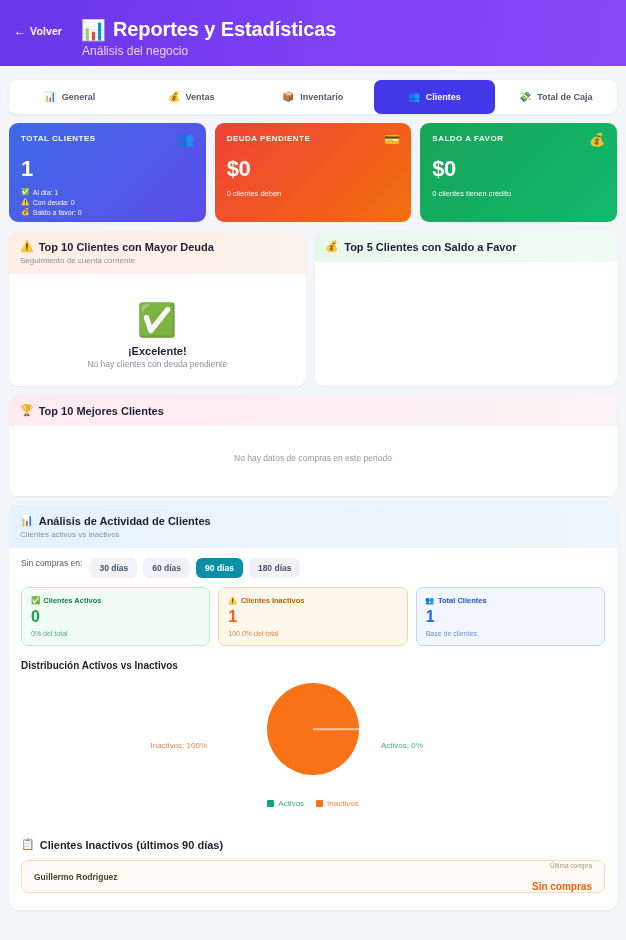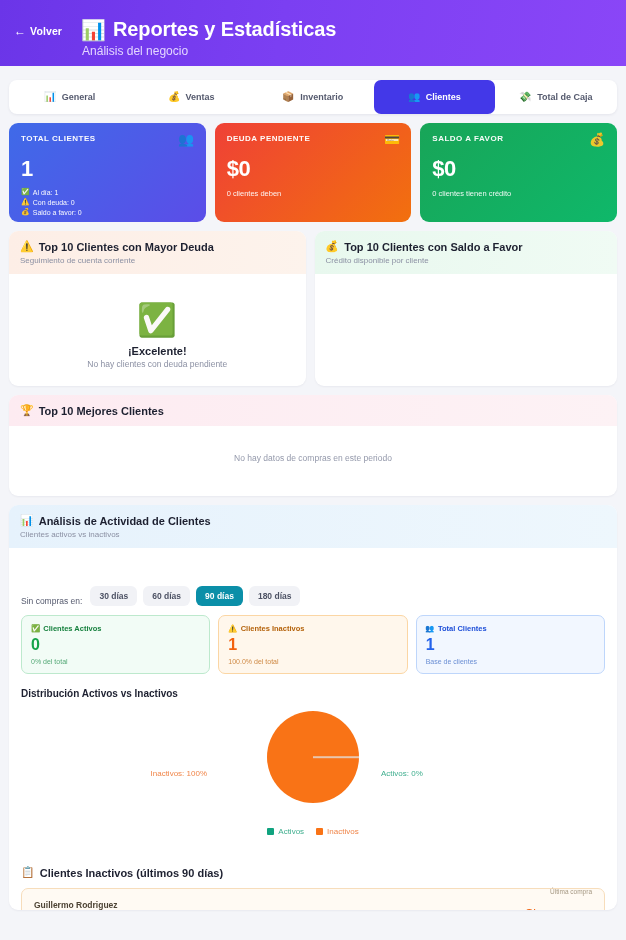--- a/index.html
+++ b/index.html
@@ -78,21 +78,21 @@
   .panel-sub { font-size: 8px; color: #8b90a3; margin-top: 3px; }
   .panel-body { padding: 12px; }
 
   .empty-center { display: flex; flex-direction: column; align-items: center; justify-content: center; }
   .big-emoji { font-size: 32px; line-height: 1; }
   .empty-title { font-size: 11px; font-weight: 700; color: #1d2030; margin-top: 9px; }
   .empty-sub { font-size: 8.5px; color: #8b90a3; margin-top: 2px; }
   .empty-msg { font-size: 8.5px; color: #9499ab; text-align: center; }
 
   
-  .filters { display: flex; align-items: flex-end; gap: 6px; padding: 10px 12px 0 12px; margin-top: 28px; }
+  .filters { display: flex; align-items: flex-start; gap: 6px; padding: 10px 12px 0 12px; }
   .filters-label { font-size: 8.5px; color: #555a6e; margin-right: 2px; }
   .chip {
     font-size: 8.5px; font-weight: 700; color: #4d5264;
     background: #f1f2f6; border: none; border-radius: 6px;
     padding: 5px 9px; cursor: pointer; font-family: "Liberation Sans", sans-serif;
   }
   .chip.active { background: #0b8fa8; color: #ffffff; }
 
   .mini-cards { display: flex; gap: 8px; padding: 9px 12px 0 12px; }
   .mini {
@@ -140,21 +140,21 @@
   .inactive-title { font-size: 11px; font-weight: 700; color: #1d2030; padding: 6px 12px 0 12px; display: flex; align-items: center; gap: 5px; }
   .inactive-list { padding: 9px 12px 12px 12px; }
   .inactive-row {
     background: #fffaf3; border: 1px solid #f7ddbb; border-radius: 7px;
     height: 33px; display: flex; align-items: center; justify-content: space-between;
     padding: 0 12px;
   }
   .inactive-name { font-size: 8.5px; font-weight: 700; color: #4d4334; }
   .inactive-right { text-align: right; }
   .inactive-k { font-size: 6.5px; color: #a59883; }
-  .inactive-v { font-size: 12px; font-weight: 400; color: #f2620f; margin-top: 12px; }
+  .inactive-v { font-size: 10px; font-weight: 700; color: #f2620f; margin-top: 12px; }
 </style>
 </head>
 <body>
 
 <div class="page">
 
   <div class="header">
     <button class="back-btn">
       <span class="back-arrow">←</span>
       <span>Volver</span>
@@ -245,23 +245,22 @@
         <div class="big-emoji">✅</div>
         <div class="empty-title">¡Excelente!</div>
         <div class="empty-sub">No hay clientes con deuda pendiente</div>
       </div>
     </div>
 
     <div class="panel" style="width:307px;height:155px;">
       <div class="panel-head mint">
         <div class="panel-title">
           <span>💰</span>
-          <span>Top 10 Clientes con Saldo a Favor</span>
-        </div>
-        <div class="panel-sub">Crédito disponible por cliente</div>
+          <span>Top 5 Clientes con Saldo a Favor</span>
+        </div>
       </div>
     </div>
 
   </div>
 
   <div style="padding:9px 9px 0 9px;">
     <div class="panel" style="height:101px;">
       <div class="panel-head pink">
         <div class="panel-title">
           <span>🏆</span>

